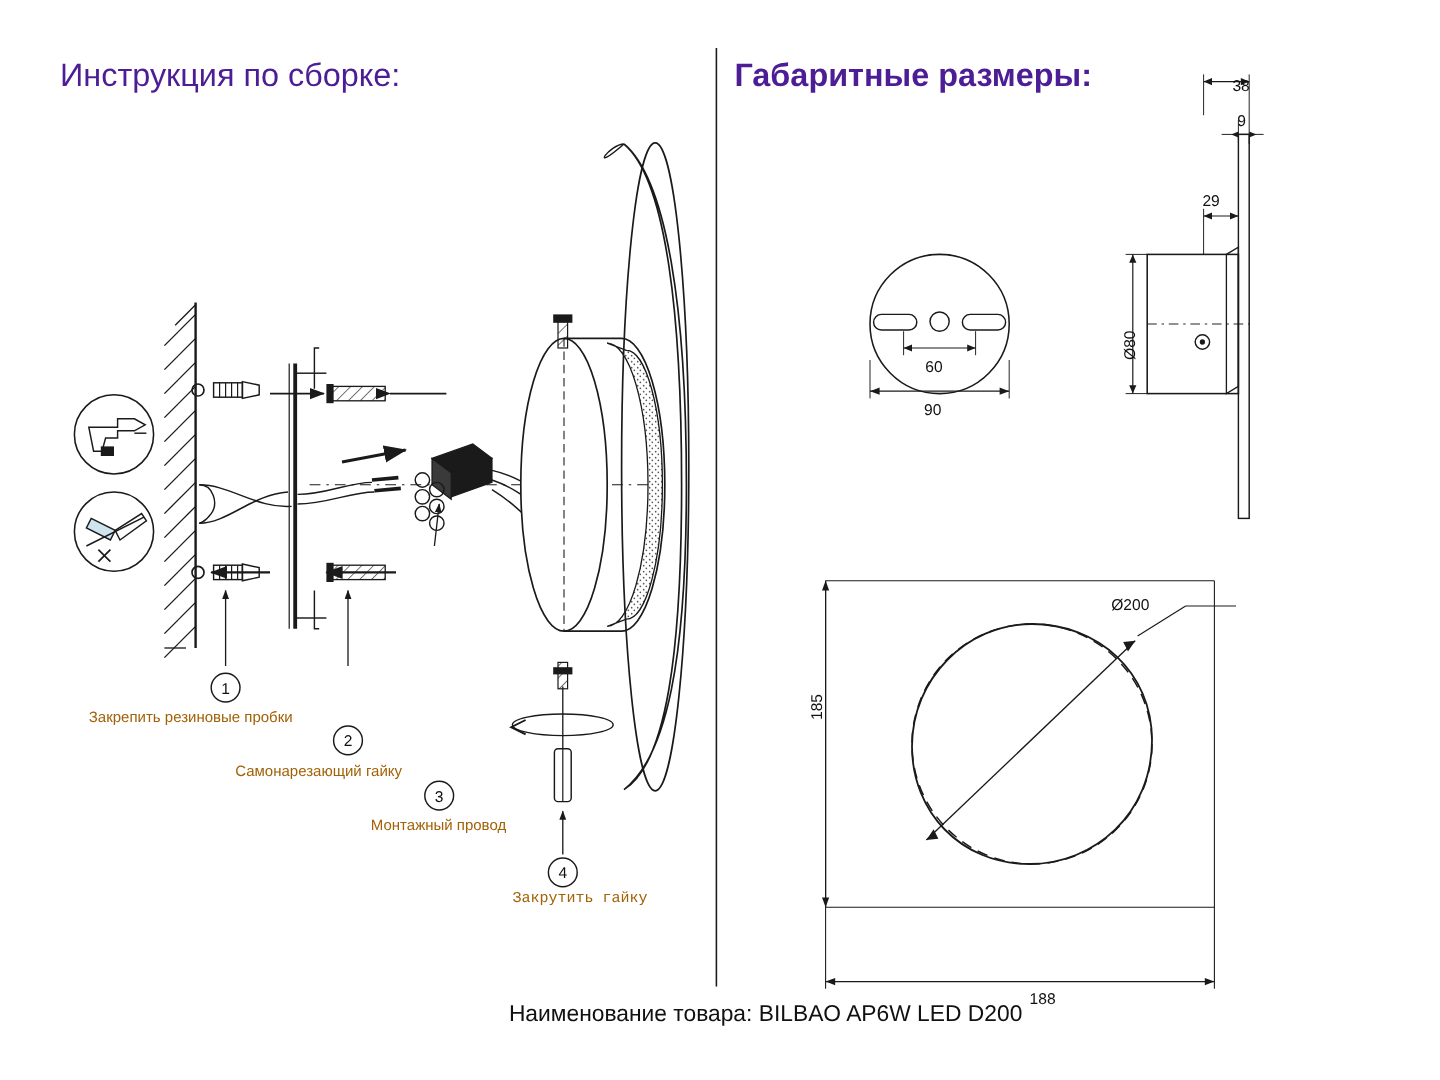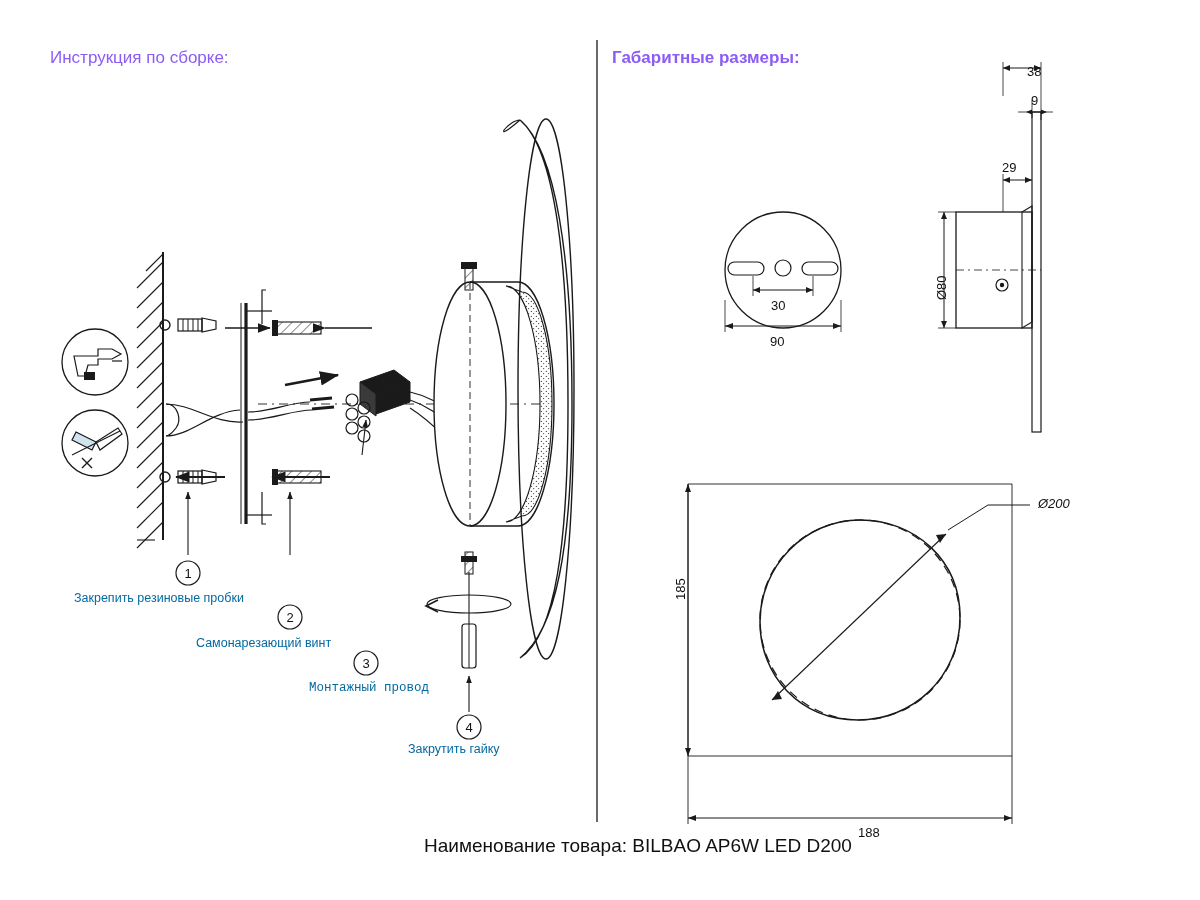--- a/index.html
+++ b/index.html
@@ -22,51 +22,51 @@
     height: 900px;
   }
   svg.diagram {
     position: absolute;
     left: 0; top: 0;
     width: 1200px;
     height: 900px;
   }
   .hdr {
     position: absolute;
-    font-size: 17px;
+    font-size: 27px;
     font-weight: 400;
-    color: #8b5cf6;
+    color: #4c1d95;
     white-space: nowrap;
   }
   #hdr-left  { left: 50px;  top: 48px; }
   #hdr-right { left: 612px; top: 48px; font-weight: bold; }
 
   .step-label {
     position: absolute;
     font-size: 12.5px;
-    color: #0369a1;
+    color: #a16207;
     white-space: nowrap;
   }
   #lbl-1 { left: 74px;  top: 591px; }
   #lbl-2 { left: 196px; top: 636px; }
-  #lbl-3 { left: 309px; top: 681px; font-family: Liberation Mono, monospace; }
-  #lbl-4 { left: 408px; top: 742px; }
+  #lbl-3 { left: 309px; top: 681px; }
+  #lbl-4 { left: 427px; top: 742px; font-family: Liberation Mono, monospace; }
 
   .dim-label {
     position: absolute;
     font-size: 13px;
     color: #111;
     white-space: nowrap;
   }
   #dim-38  { left: 1027px; top: 64px; }
   #dim-9   { left: 1031px; top: 93px; }
   #dim-29  { left: 1002px; top: 160px; text-align: center; }
   #dim-60  { left: 771px;  top: 298px; }
   #dim-75  { left: 770px;  top: 334px; }
-  #dim-200 { left: 1038px;  top: 496px; font-style: italic; }
+  #dim-200 { left: 926px;  top: 496px; }
   #dim-188 { left: 858px;  top: 825px; }
   #dim-185 {
     left: 673px; top: 600px;
     transform: rotate(-90deg);
     transform-origin: left top;
   }
   #dim-80 {
     left: 934px; top: 300px;
     transform: rotate(-90deg);
     transform-origin: left top;
@@ -355,28 +355,28 @@
       <path d="M1012,818 l-8,-3 v6 z" fill="#1a1a1a"></path>
       <line x1="688" y1="484" x2="688" y2="824" stroke="#1a1a1a" stroke-width="0.9"></line>
       <line x1="1012" y1="484" x2="1012" y2="824" stroke="#1a1a1a" stroke-width="0.9"></line>
     </g>
   </svg>
 
   <div class="hdr" id="hdr-left">Инструкция по сборке:</div>
   <div class="hdr" id="hdr-right">Габаритные размеры:</div>
 
   <div class="step-label" id="lbl-1">Закрепить резиновые пробки</div>
-  <div class="step-label" id="lbl-2">Самонарезающий винт</div>
+  <div class="step-label" id="lbl-2">Самонарезающий гайку</div>
   <div class="step-label" id="lbl-3">Монтажный провод</div>
   <div class="step-label" id="lbl-4">Закрутить гайку</div>
 
   <div class="dim-label" id="dim-38">38</div>
   <div class="dim-label" id="dim-9">9</div>
   <div class="dim-label" id="dim-29">29</div>
-  <div class="dim-label" id="dim-60">30</div>
+  <div class="dim-label" id="dim-60">60</div>
   <div class="dim-label" id="dim-75">90</div>
   <div class="dim-label" id="dim-80">Ø80</div>
   <div class="dim-label" id="dim-200">Ø200</div>
   <div class="dim-label" id="dim-185">185</div>
   <div class="dim-label" id="dim-188">188</div>
 
   <div class="product-name">Наименование товара: BILBAO AP6W LED D200</div>
 </div>
 
 </body></html>

